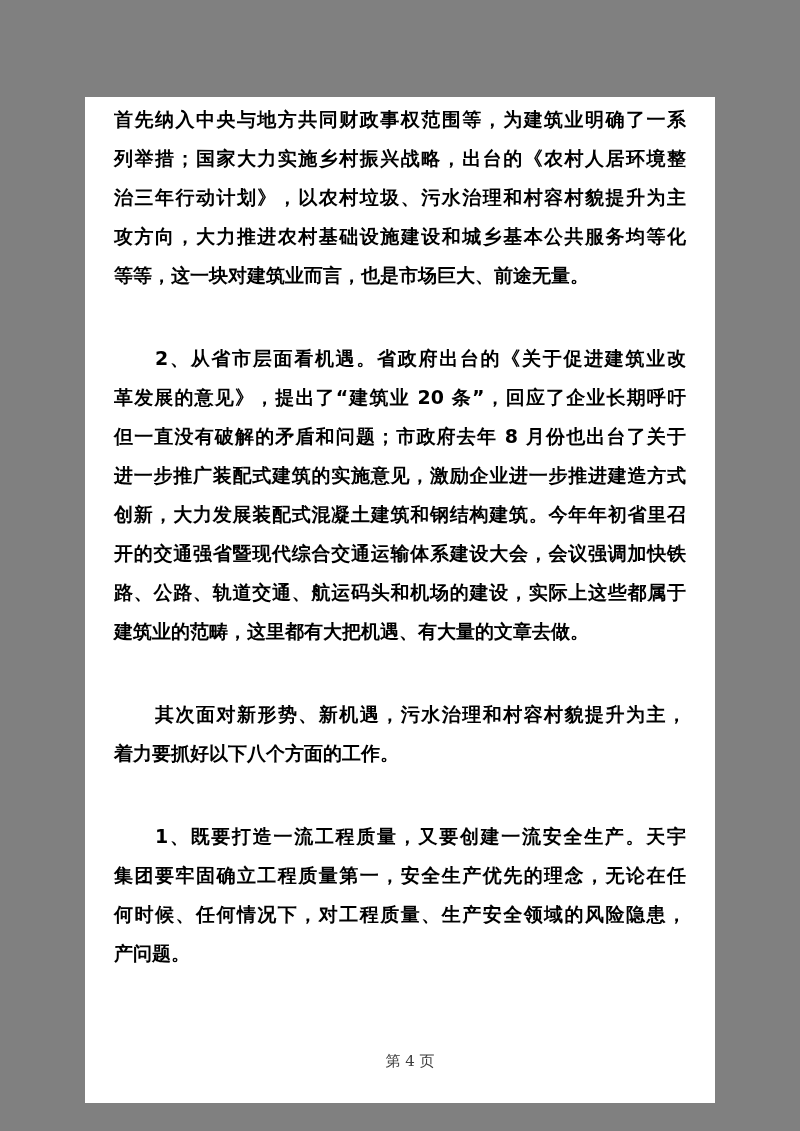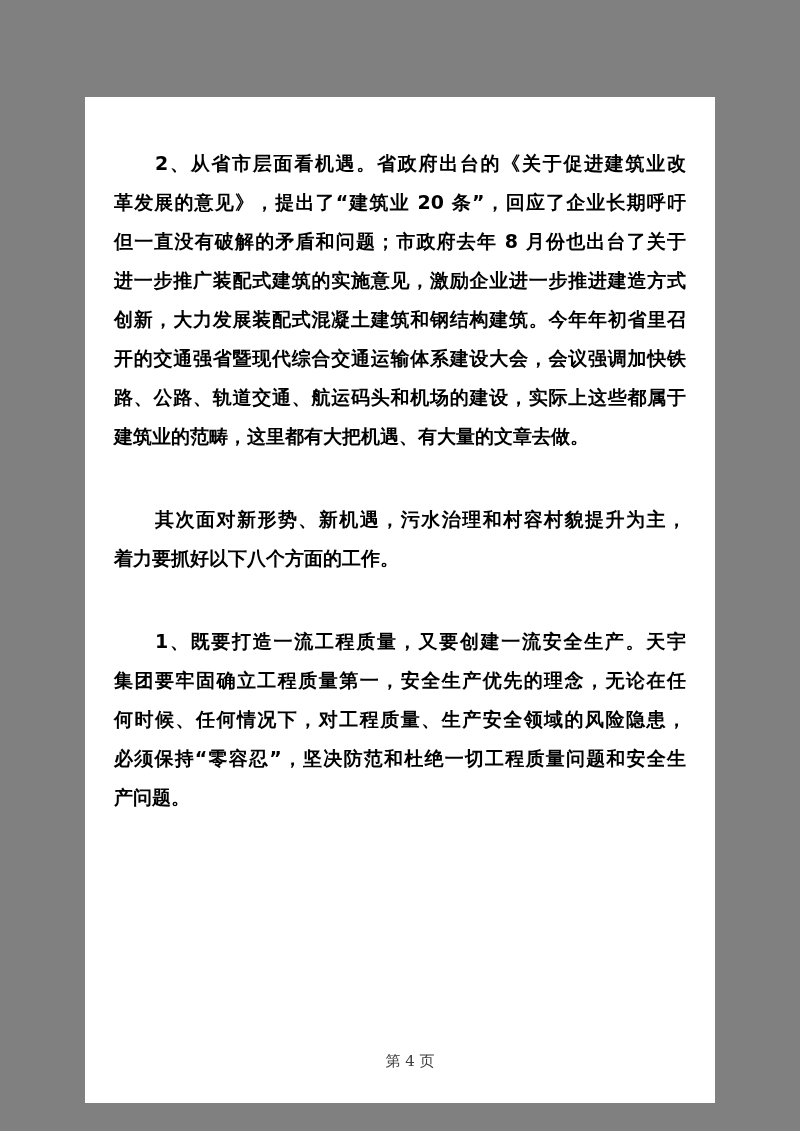--- a/index.html
+++ b/index.html
@@ -57,36 +57,42 @@
     padding-left: 20px;
   }
 </style>
 </head>
 <body>
 
 <div class="canvas">
   <div class="paper">
     <div class="doc-body">
         <div class="paragraph">
+          <div class="line">首先纳入中央与地方共同财政事权范围等，为建筑业明确了一系</div>
+          <div class="line">列举措；国家大力实施乡村振兴战略，出台的《农村人居环境整</div>
+          <div class="line">治三年行动计划》，以农村垃圾、污水治理和村容村貌提升为主</div>
+          <div class="line">攻方向，大力推进农村基础设施建设和城乡基本公共服务均等化</div>
+          <div class="line last">等等，这一块对建筑业而言，也是市场巨大、前途无量。</div>
+        </div>
+        <div class="paragraph">
           <div class="line first-indent">2、从省市层面看机遇。省政府出台的《关于促进建筑业改</div>
           <div class="line">革发展的意见》，提出了“建筑业 20 条”，回应了企业长期呼吁</div>
           <div class="line">但一直没有破解的矛盾和问题；市政府去年 8 月份也出台了关于</div>
           <div class="line">进一步推广装配式建筑的实施意见，激励企业进一步推进建造方式</div>
           <div class="line">创新，大力发展装配式混凝土建筑和钢结构建筑。今年年初省里召</div>
           <div class="line">开的交通强省暨现代综合交通运输体系建设大会，会议强调加快铁</div>
           <div class="line">路、公路、轨道交通、航运码头和机场的建设，实际上这些都属于</div>
           <div class="line last">建筑业的范畴，这里都有大把机遇、有大量的文章去做。</div>
         </div>
         <div class="paragraph">
           <div class="line first-indent">其次面对新形势、新机遇，污水治理和村容村貌提升为主，</div>
           <div class="line last">着力要抓好以下八个方面的工作。</div>
         </div>
         <div class="paragraph">
           <div class="line first-indent">1、既要打造一流工程质量，又要创建一流安全生产。天宇</div>
           <div class="line">集团要牢固确立工程质量第一，安全生产优先的理念，无论在任</div>
           <div class="line">何时候、任何情况下，对工程质量、生产安全领域的风险隐患，</div>
-          <div class="line">必须保持“零容忍”，坚决防范和杜绝一切工程质量问题和安全生</div>
           <div class="line last">产问题。</div>
         </div>
       </div>
     <div class="footer">第 4 页</div>
   </div>
 </div>
 
 </body></html>

